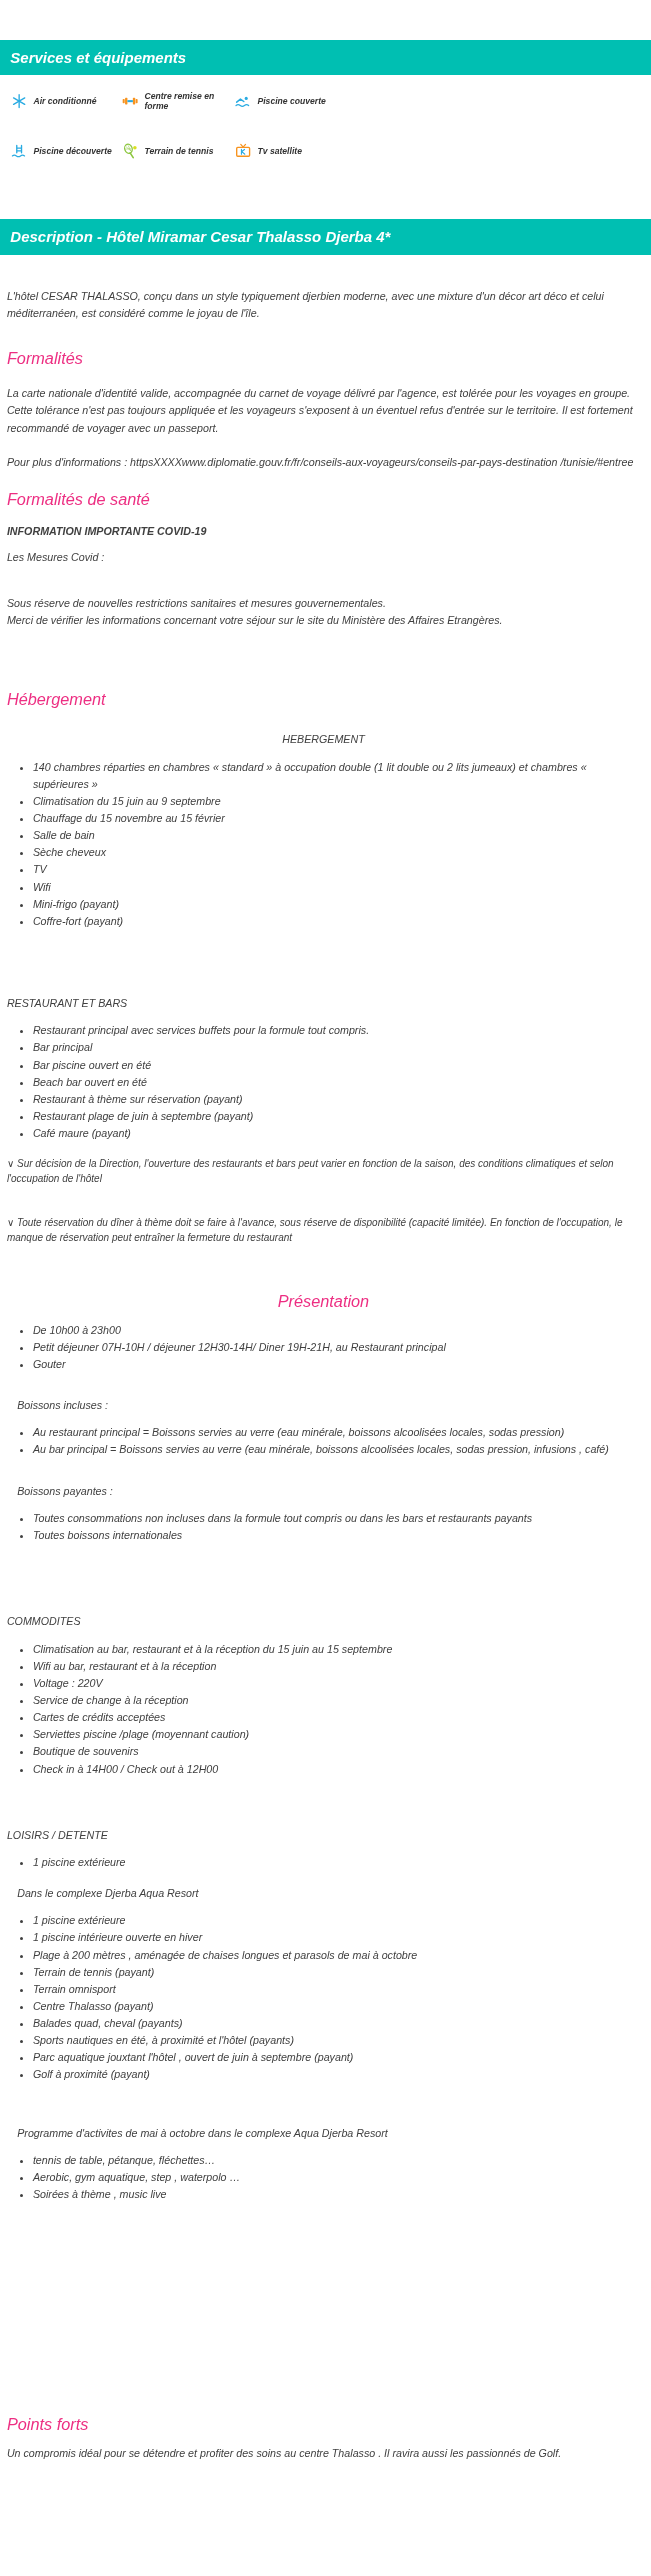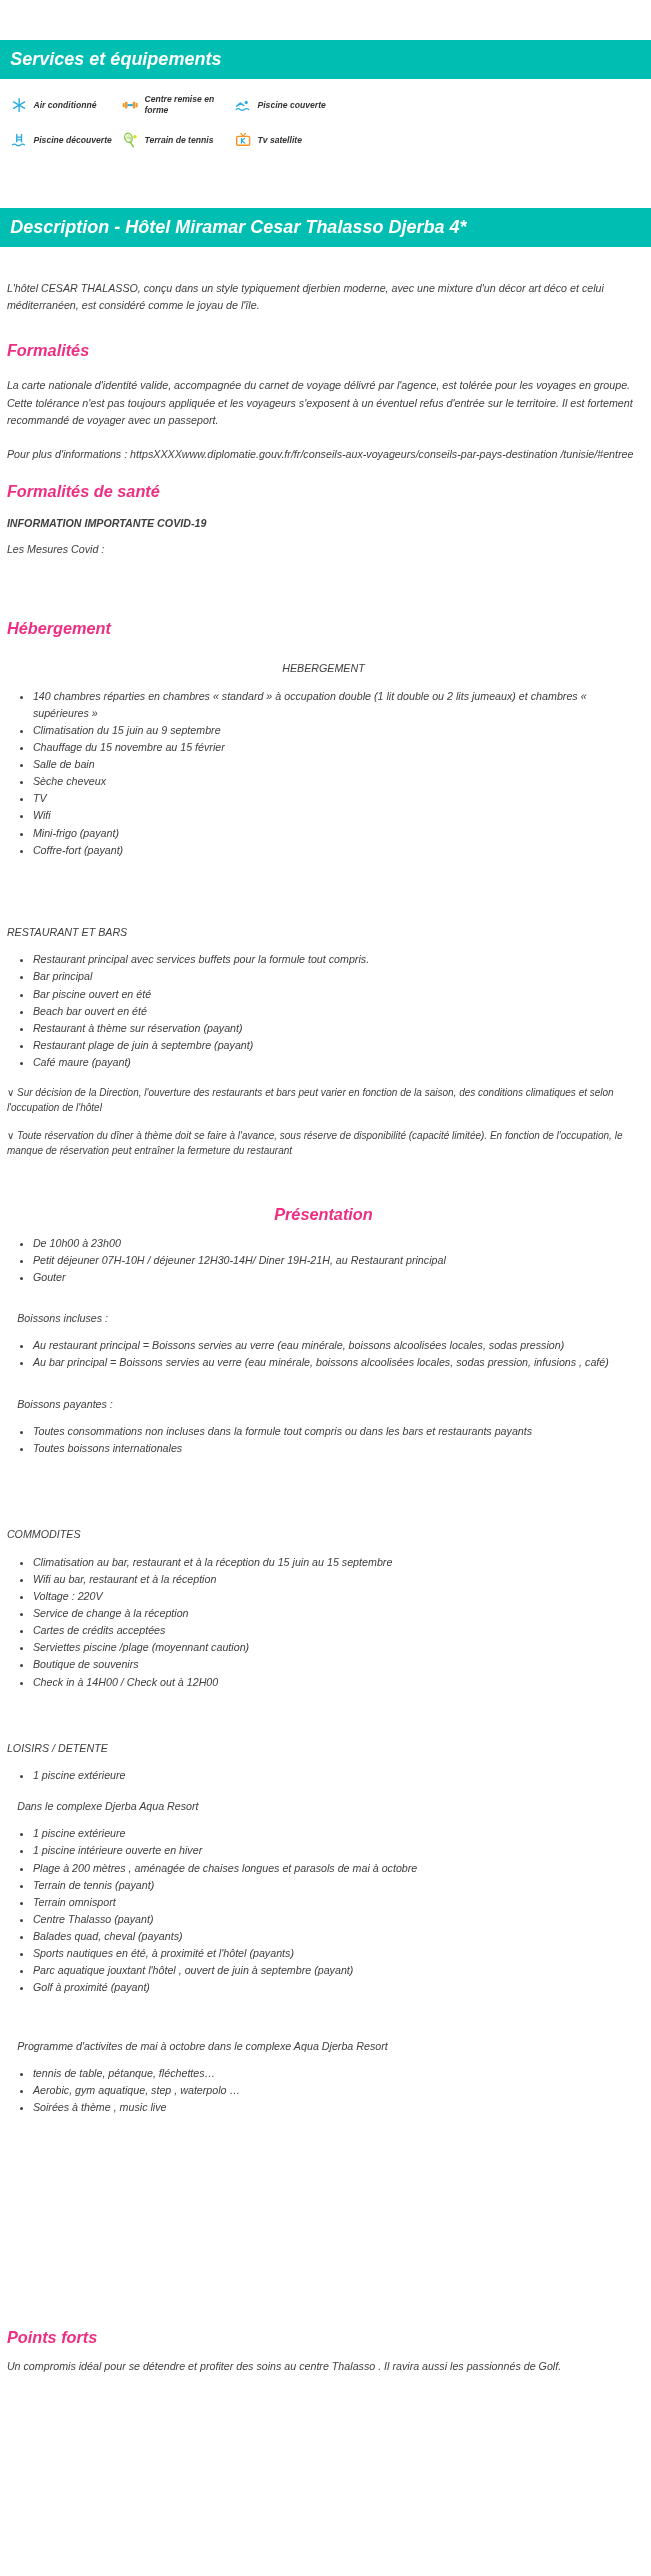--- a/index.html
+++ b/index.html
@@ -5,31 +5,31 @@
   :root{ --teal:#00bfb2; --pink:#ed2e82; }
   *{margin:0;padding:0;box-sizing:border-box;}
   html,body{background:#ffffff;}
   body{
     width:651px;min-height:2576px;color:#404040;
     font-family:"Liberation Sans","DejaVu Sans",sans-serif;
     font-style:italic;font-size:10.7px;line-height:1.6;
   }
   .page{padding:0 11px 26px 6.9px;}
   p{overflow-wrap:break-word;}
-  h2{color:var(--pink);font-size:16.3px;line-height:1.25;font-weight:bold;font-style:italic;}
+  h2{color:var(--pink);font-size:16.3px;line-height:1.25;font-weight:normal;font-style:italic;}
 
   .teal-bar{
-    background:var(--teal);color:#fff;font-weight:bold;font-size:18px;line-height:1.2;
+    background:var(--teal);color:#fff;font-weight:bold;font-size:15px;line-height:1.2;
     padding:8.6px 10.3px;margin-left:-6.9px;margin-right:-11px;
   }
   [data-name="services-header-bar"]{margin-top:40px;}
   [data-name="description-header-bar"]{margin-top:60px;}
 
   .services-grid{
-    display:grid;grid-template-columns:111px 113px 155px;row-gap:16px;
+    display:grid;grid-template-columns:111px 113px 155px;row-gap:31px;
     margin-top:15.5px;padding-left:4.3px;
   }
   .service{display:flex;align-items:center;gap:6px;}
   .svc-icon{width:16.3px;height:16.3px;flex:0 0 16.3px;}
   .svc-icon svg{width:16.3px;height:16.3px;display:block;}
   .svc-label{font-weight:bold;font-size:8.6px;color:#333;line-height:1.25;}
 
   ul{margin-top:10.3px;padding-left:26px;}
   .note{font-size:10px;line-height:1.55;}
   .indent{padding-left:10.3px;}
@@ -41,21 +41,21 @@
   [data-name="id-card-paragraph"]{margin-top:17px;}
   [data-name="info-link-paragraph"]{margin-top:17px;}
   [data-name="section-title-formalites-sante"]{margin-top:18px;}
   [data-name="covid-important-title"]{margin-top:13.7px;}
   [data-name="covid-measures-line"]{margin-top:8.6px;}
   [data-name="covid-note-block"]{margin-top:29px;}
   [data-name="section-title-hebergement"]{margin-top:60px;}
   [data-name="hebergement-subtitle"]{margin-top:22px;text-align:center;}
   [data-name="restaurant-subtitle"]{margin-top:65px;}
   [data-name="restaurant-note-1"]{margin-top:13.7px;}
-  [data-name="restaurant-note-2"]{margin-top:12px;}
+  [data-name="restaurant-note-2"]{margin-top:28px;}
   [data-name="section-title-presentation"]{margin-top:45px;text-align:center;}
   [data-name="formule-label"]{margin-top:26px;}
   [data-name="boissons-incluses-label"]{margin-top:24px;}
   [data-name="boissons-payantes-label"]{margin-top:24px;}
   [data-name="commodites-subtitle"]{margin-top:69px;}
   [data-name="loisirs-subtitle"]{margin-top:49px;}
   [data-name="complexe-label"]{margin-top:13.7px;}
   [data-name="programme-label"]{margin-top:41px;}
   [data-name="section-title-points-forts"]{margin-top:211px;}
   [data-name="points-forts-text"]{margin-top:10.3px;}
@@ -149,20 +149,24 @@
 
   <p data-name="hotel-intro">L'hôtel CESAR THALASSO, conçu dans un style typiquement djerbien moderne, avec une mixture d'un décor art déco et celui méditerranéen, est considéré comme le joyau de l'île.</p>
 
   <h2 data-name="section-title-formalites">Formalités</h2>
   <p data-name="id-card-paragraph">La carte nationale d'identité valide, accompagnée du carnet de voyage délivré par l'agence, est tolérée pour les voyages en groupe. Cette tolérance n'est pas toujours appliquée et les voyageurs s'exposent à un éventuel refus d'entrée sur le territoire. Il est fortement recommandé de voyager avec un passeport.</p>
   <p data-name="info-link-paragraph">Pour plus d'informations : httpsXXXXwww.diplomatie.gouv.fr/fr/conseils-aux-voyageurs/conseils-par-pays-destination /tunisie/#entree</p>
 
   <h2 data-name="section-title-formalites-sante">Formalités de santé</h2>
   <p class="bold" data-name="covid-important-title">INFORMATION IMPORTANTE COVID-19</p>
   <p data-name="covid-measures-line">Les Mesures Covid :</p>
+  <div data-name="covid-note-block">
+    <p data-name="covid-note-line">Sous réserve de nouvelles restrictions sanitaires et mesures gouvernementales.</p>
+    <p data-name="covid-note-line">Merci de vérifier les informations concernant votre séjour sur le site du Ministère des Affaires Etrangères.</p>
+  </div>
 
   <h2 data-name="section-title-hebergement">Hébergement</h2>
   <p data-name="hebergement-subtitle">HEBERGEMENT</p>
   <ul data-name="hebergement-list">
       <li data-name="list-item">140 chambres  réparties en chambres « standard » à occupation double (1 lit double ou 2 lits jumeaux) et chambres « supérieures »</li>
       <li data-name="list-item">Climatisation du 15 juin au 9 septembre</li>
       <li data-name="list-item">Chauffage du 15 novembre au 15 février</li>
       <li data-name="list-item">Salle de bain</li>
       <li data-name="list-item">Sèche cheveux</li>
       <li data-name="list-item">TV</li>

